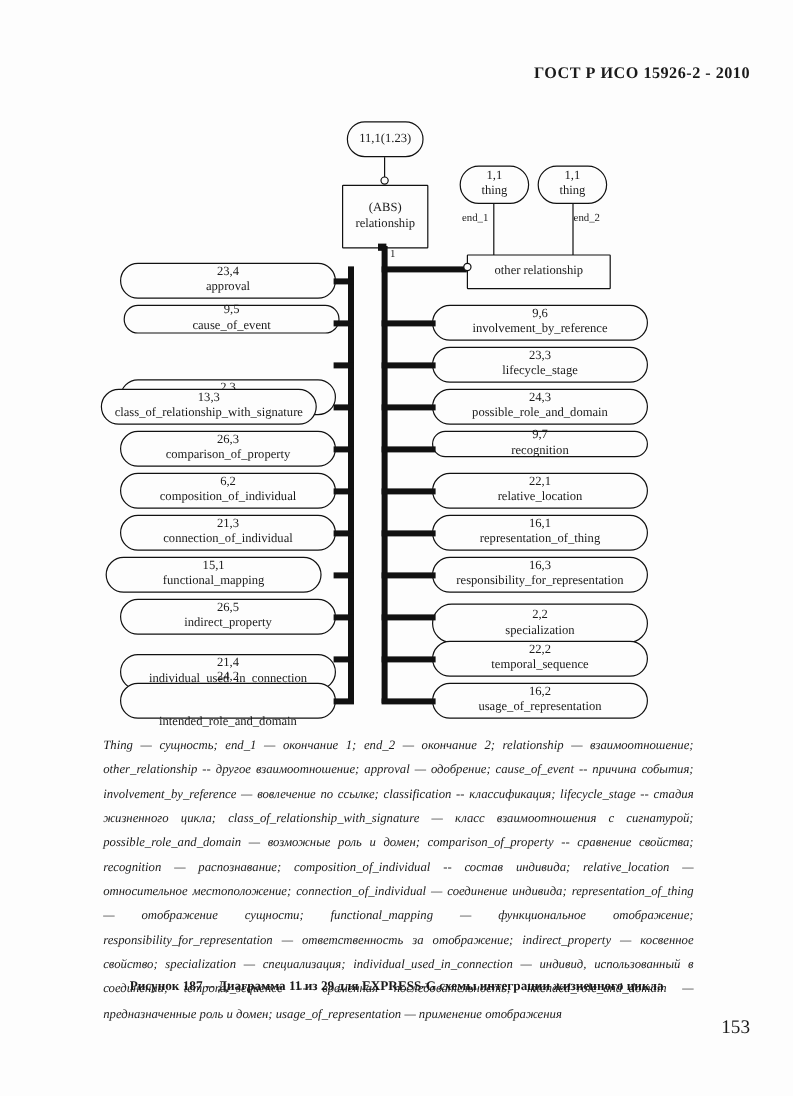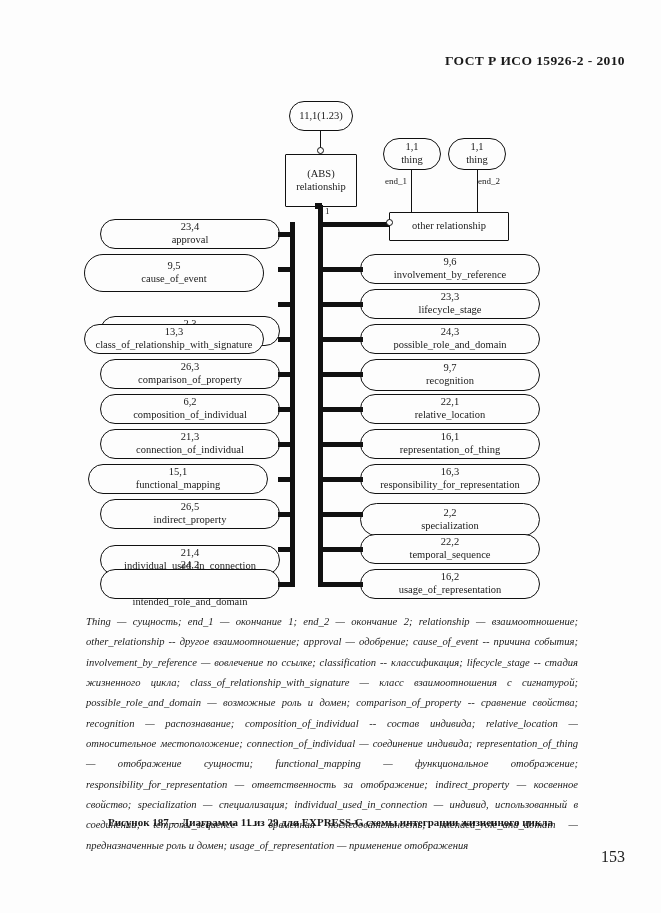--- a/index.html
+++ b/index.html
@@ -113,21 +113,21 @@
       <div class="ln" style="left: 315px; top: 111px; width: 7px; height: 6px;"></div>
       <div class="ln" style="left: 318px; top: 113px; width: 5px; height: 381px;"></div>
       <div class="ln" style="left: 290px; top: 130px; width: 5px; height: 364px;"></div>
       <div class="ln" style="left: 318px; top: 130px; width: 71px; height: 5px;"></div>
       <div class="circ" style="left: 386px; top: 127px;"></div>
       <div class="node rounded" style="left: 100px; top: 127px; width: 180px; height: 30px;">
         <span class="num">23,4</span>
         <span class="lbl">approval</span>
       </div>
       <div class="ln" style="left: 278px; top: 139.5px; width: 17px; height: 5px;"></div>
-      <div class="node rounded" style="left: 84px; top: 162px; width: 180px; height: 38px;">
+      <div class="node rounded" style="left: 103px; top: 162px; width: 180px; height: 24px;">
         <span class="num">9,5</span>
         <span class="lbl">cause_of_event</span>
       </div>
       <div class="ln" style="left: 278px; top: 174.5px; width: 17px; height: 5px;"></div>
       <div class="node rounded" style="left: 100px; top: 197px; width: 180px; height: 30px; margin-top: 27px;">
         <span class="num">2,3</span>
         <span class="lbl">classification</span>
       </div>
       <div class="ln" style="left: 278px; top: 209.5px; width: 17px; height: 5px;"></div>
       <div class="node rounded" style="left: 84px; top: 232px; width: 180px; height: 30px;">
@@ -178,21 +178,21 @@
       <div class="node rounded" style="left: 360px; top: 197px; width: 180px; height: 30px;">
         <span class="num">23,3</span>
         <span class="lbl">lifecycle_stage</span>
       </div>
       <div class="ln" style="left: 318px; top: 209.5px; width: 45px; height: 5px;"></div>
       <div class="node rounded" style="left: 360px; top: 232px; width: 180px; height: 30px;">
         <span class="num">24,3</span>
         <span class="lbl">possible_role_and_domain</span>
       </div>
       <div class="ln" style="left: 318px; top: 244.5px; width: 45px; height: 5px;"></div>
-      <div class="node rounded" style="left: 360px; top: 267px; width: 180px; height: 32px;">
+      <div class="node rounded" style="left: 360px; top: 267px; width: 180px; height: 22px;">
         <span class="num">9,7</span>
         <span class="lbl">recognition</span>
       </div>
       <div class="ln" style="left: 318px; top: 279.5px; width: 45px; height: 5px;"></div>
       <div class="node rounded" style="left: 360px; top: 302px; width: 180px; height: 30px;">
         <span class="num">22,1</span>
         <span class="lbl">relative_location</span>
       </div>
       <div class="ln" style="left: 318px; top: 314.5px; width: 45px; height: 5px;"></div>
       <div class="node rounded" style="left: 360px; top: 337px; width: 180px; height: 30px;">

